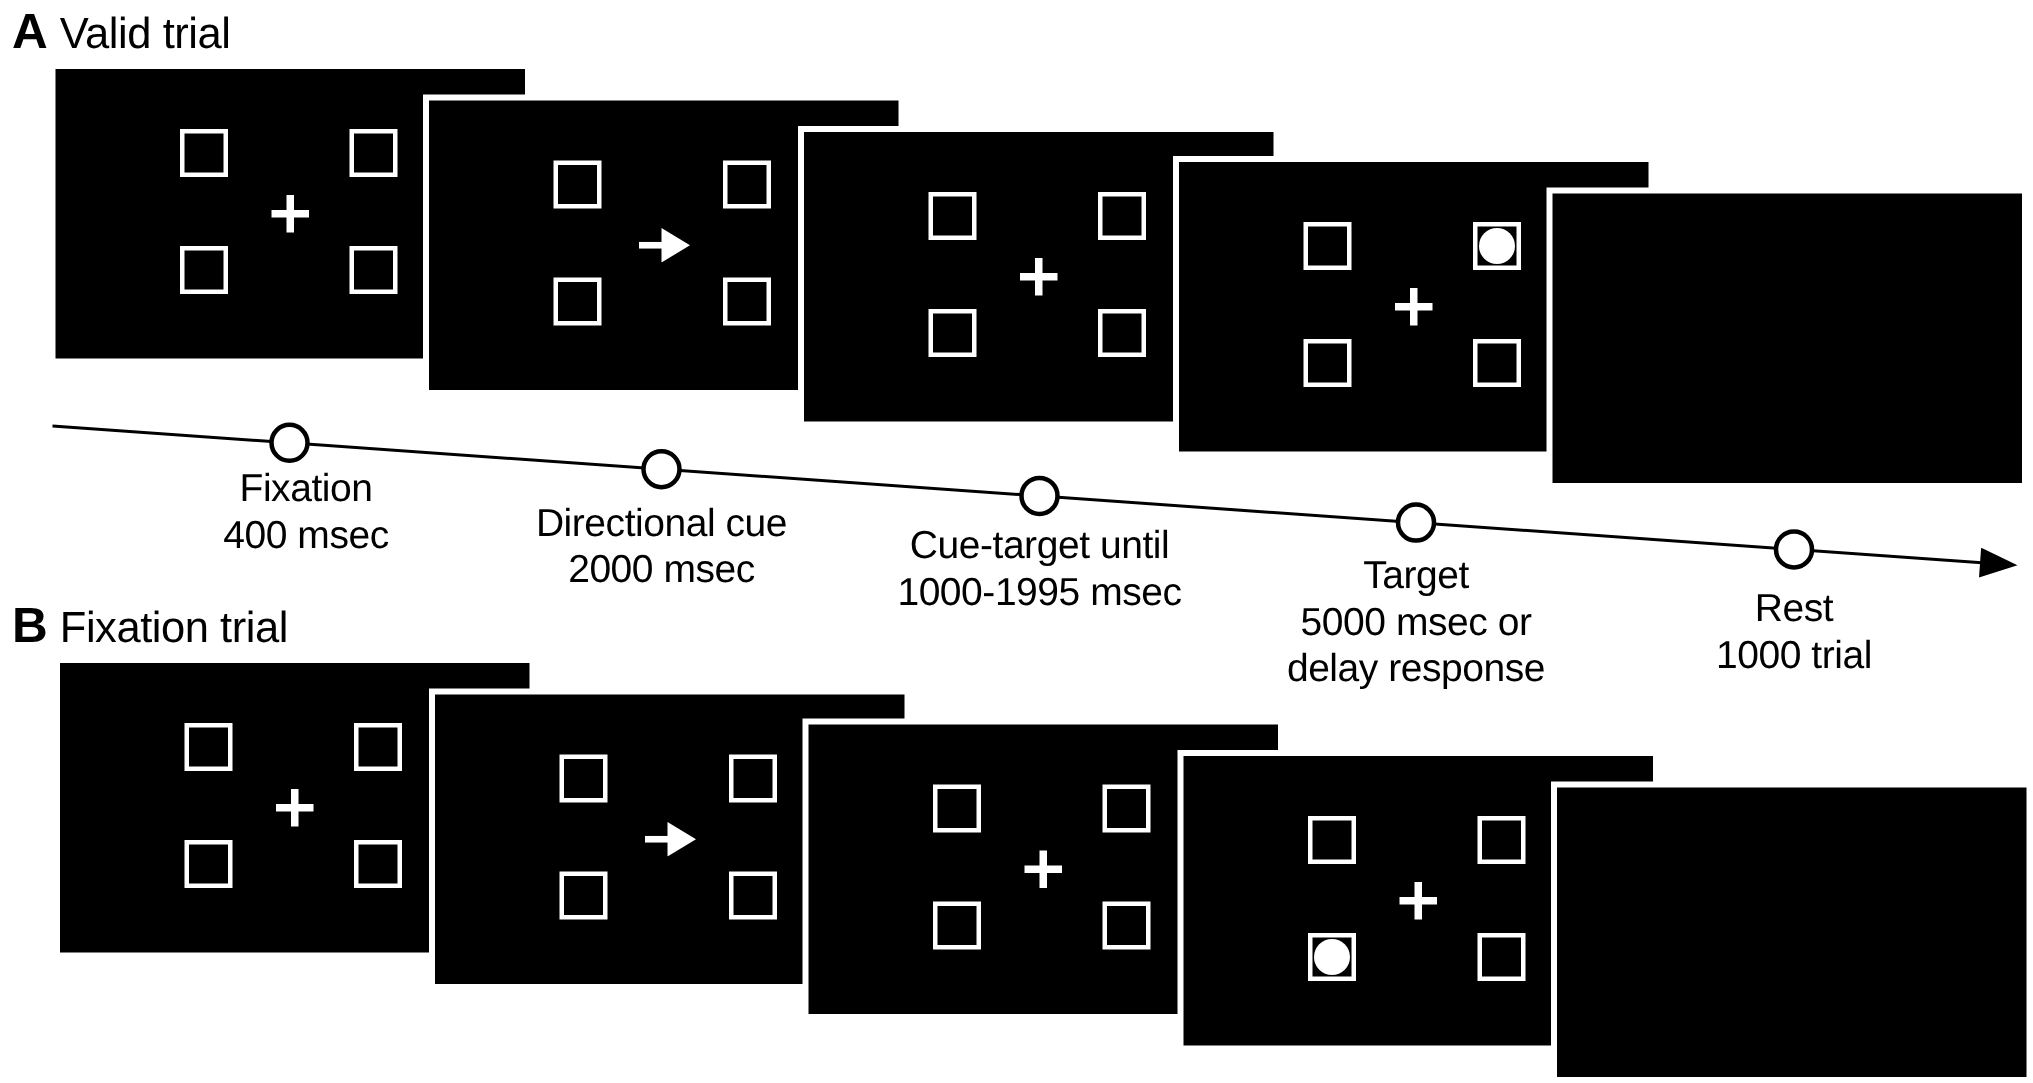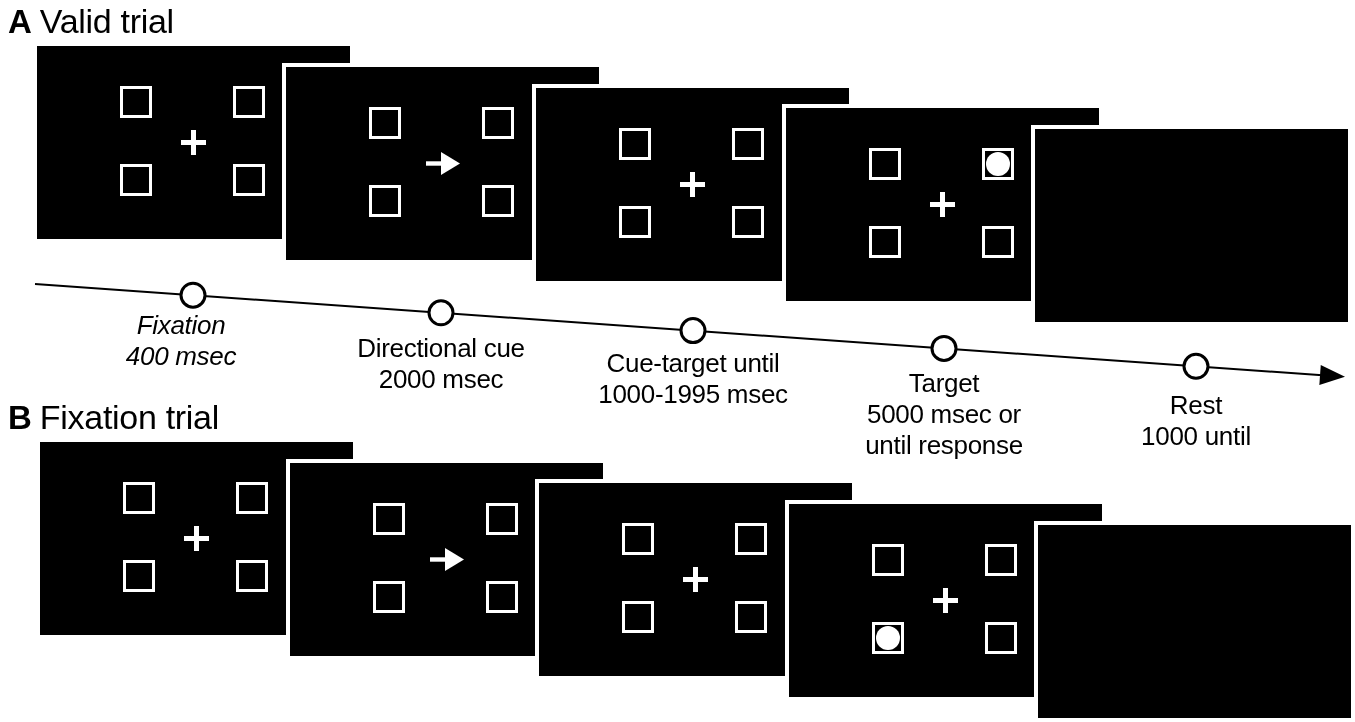--- a/index.html
+++ b/index.html
@@ -4,21 +4,21 @@
 <style>
   html,body{margin:0;padding:0;background:#fff;}
   .canvas{
     position:relative;width:1355px;height:722px;background:#fff;overflow:hidden;
     font-family:"Liberation Sans","DejaVu Sans",sans-serif;color:#000;
   }
   .panel-label{
     position:absolute;display:flex;align-items:baseline;gap:9px;white-space:nowrap;
   }
   .panel-letter{font-size:33px;font-weight:700;letter-spacing:-1px;}
-  .panel-title{font-size:34px;letter-spacing:-0.3px;text-align:center;}
+  .panel-title{font-size:29px;letter-spacing:-0.3px;text-align:center;}
   .screen{
     position:absolute;width:313px;height:193px;
     background:var(--screen-bg,#000);
     box-shadow:0 0 0 4px var(--page-bg,#fff);
   }
   .sq{
     position:absolute;width:26px;height:26px;
     border:3px solid var(--stimulus,#fff);
     display:flex;align-items:center;justify-content:center;
   }
@@ -119,34 +119,34 @@
           <path d="M0,0 L10,4 L0,8 Z" fill="#000000"></path>
         </marker>
       </defs>
       <line x1="35" y1="284" x2="1340" y2="376.5" stroke="#000000" stroke-width="2" marker-end="url(#ah)"></line>
       <circle cx="193" cy="295.2" r="12" fill="#ffffff" stroke="#000000" stroke-width="3"></circle>
       <circle cx="441" cy="312.8" r="12" fill="#ffffff" stroke="#000000" stroke-width="3"></circle>
       <circle cx="693" cy="330.6" r="12" fill="#ffffff" stroke="#000000" stroke-width="3"></circle>
       <circle cx="944" cy="348.4" r="12" fill="#ffffff" stroke="#000000" stroke-width="3"></circle>
       <circle cx="1196" cy="366.3" r="12" fill="#ffffff" stroke="#000000" stroke-width="3"></circle>
     </svg>
-    <div class="stage-label" style="left: 181px; top: 310px; font-style: italic;">
+    <div class="stage-label" style="left: 204px; top: 310px;">
       <div>Fixation</div>
       <div>400 msec</div>
     </div>
     <div class="stage-label" style="left: 441px; top: 333px;">
       <div>Directional cue</div>
       <div>2000 msec</div>
     </div>
     <div class="stage-label" style="left: 693px; top: 348px;">
       <div>Cue-target until</div>
       <div>1000-1995 msec</div>
     </div>
     <div class="stage-label" style="left: 944px; top: 368px;">
       <div>Target</div>
       <div>5000 msec or</div>
-      <div>until response</div>
+      <div>delay response</div>
     </div>
     <div class="stage-label" style="left: 1196px; top: 390px; text-align: center;">
       <div>Rest</div>
-      <div>1000 until</div>
+      <div>1000 trial</div>
     </div>
   </div>
 
 </body></html>

